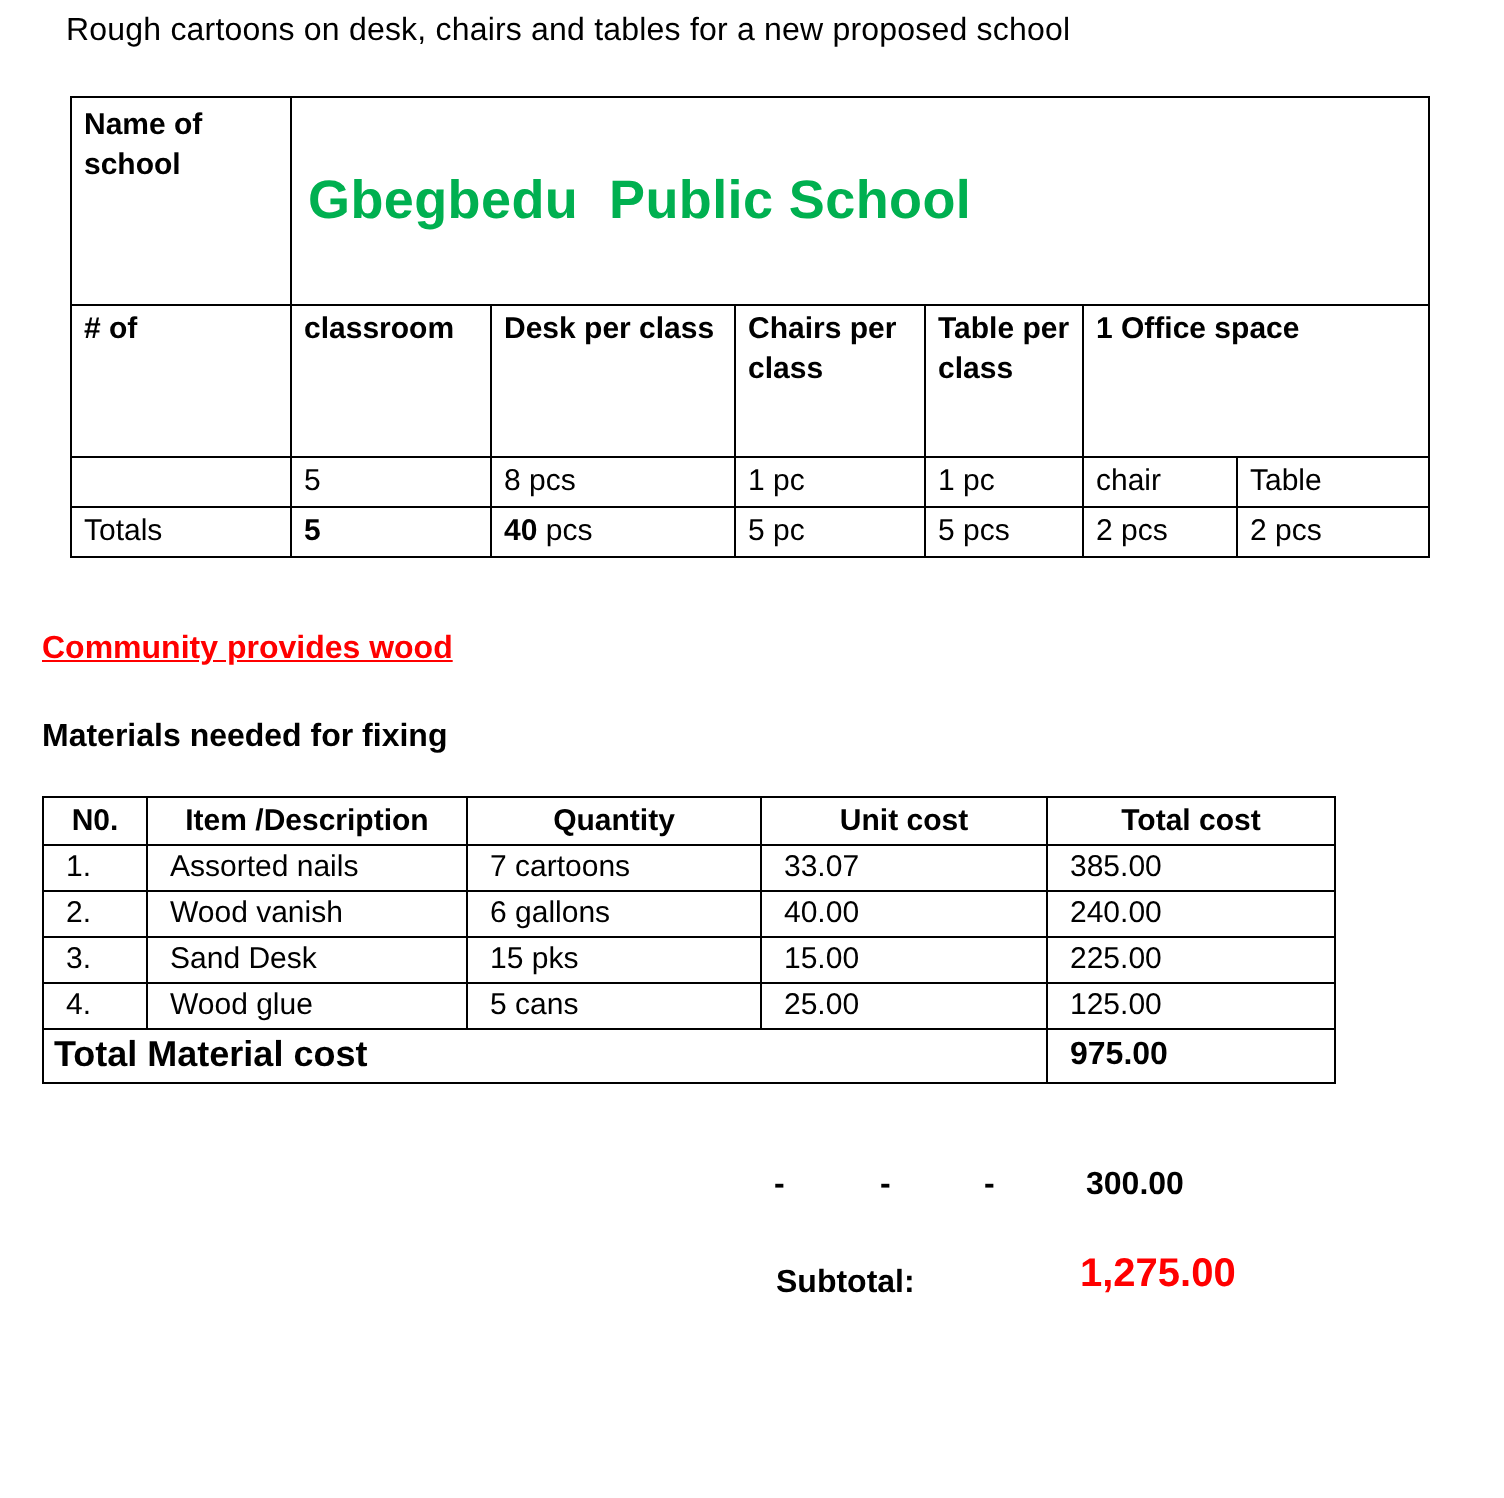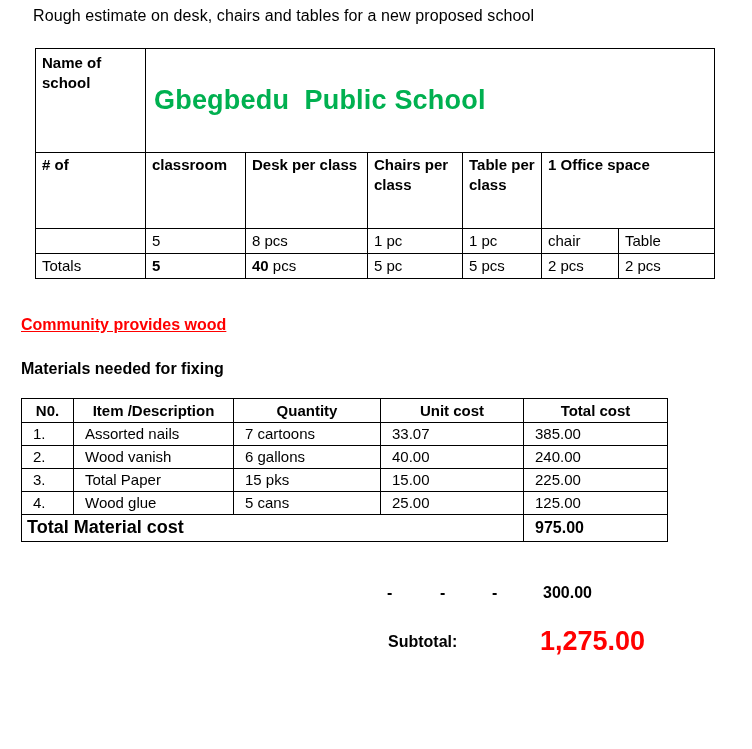--- a/index.html
+++ b/index.html
@@ -66,27 +66,27 @@
   .comp-label { left: 29px; }
   .comp-dash-1 { left: 387px; }
   .comp-dash-2 { left: 440px; }
   .comp-dash-3 { left: 492px; }
   .comp-amount { left: 543px; }
 
   .subtotal-line { position: absolute; left: 0; top: 626px; width: 652px; height: 34px; }
   .subtotal-label { position: absolute; left: 388px; top: 7px; font-weight: 700; font-size: 16px; }
   .subtotal-amount {
     position: absolute; left: 540px; top: 0;
-    color: #FF0000; font-weight: 700; font-size: 27px;
+    color: #FF0000; font-weight: 700; font-size: 20px;
   }
 </style>
 </head>
 <body>
 
-<div class="doc-title">Rough estimate on desk, chairs and tables for a new proposed school</div>
+<div class="doc-title">Rough cartoons on desk, chairs and tables for a new proposed school</div>
 
 <table id="estimate-table">
   <colgroup>
     <col style="width:110px">
       <col style="width:100px">
       <col style="width:122px">
     <col style="width:95px">
       <col style="width:79px">
       <col style="width:77px">
       <col style="width:96px">
@@ -155,21 +155,21 @@
   </tr>
   <tr class="drow">
     <td>2.</td>
     <td>Wood vanish</td>
     <td>6 gallons</td>
     <td>40.00</td>
     <td>240.00</td>
   </tr>
   <tr class="drow">
     <td>3.</td>
-    <td>Total Paper</td>
+    <td>Sand Desk</td>
     <td>15 pks</td>
     <td>15.00</td>
     <td>225.00</td>
   </tr>
   <tr class="drow">
     <td>4.</td>
     <td>Wood glue</td>
     <td>5 cans</td>
     <td>25.00</td>
     <td>125.00</td>

